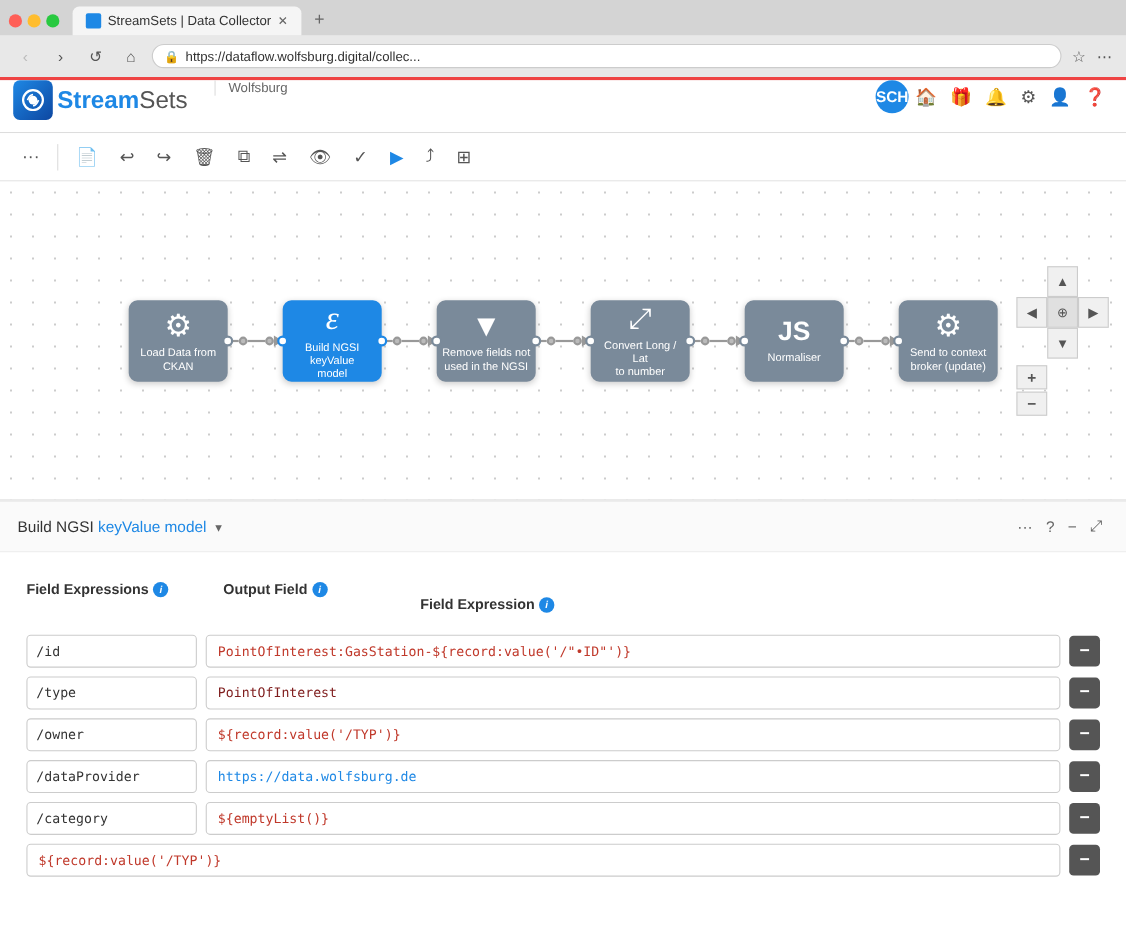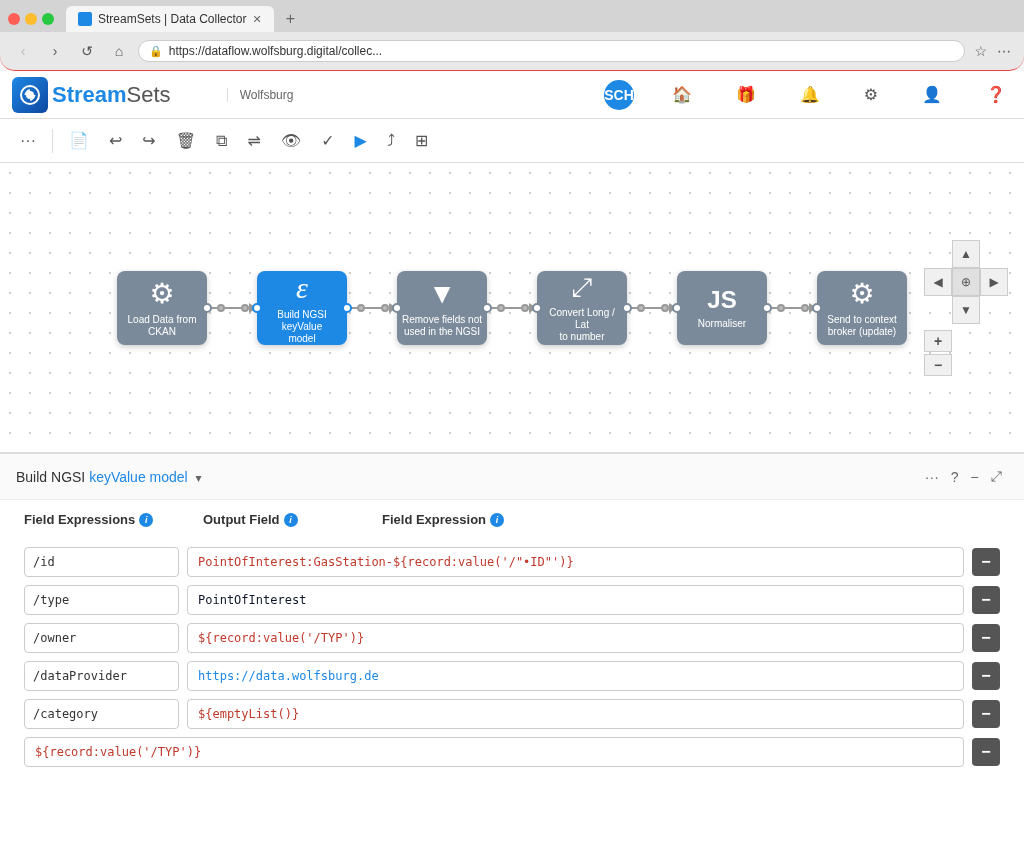--- a/index.html
+++ b/index.html
@@ -1,39 +1,39 @@
 <!DOCTYPE html>
 <html><head>
   <meta charset="utf-8">
   <style>
     * { box-sizing: border-box; margin: 0; padding: 0; }
     body { font-family: -apple-system, BlinkMacSystemFont, 'Segoe UI', sans-serif; font-size: 13px; background: #f5f5f5; overflow: hidden; }
 
     
-    .browser-chrome { background: #e8e8e8; border-bottom: 1px solid #ef4444; border-radius: 15px; }
+    .browser-chrome { background: #e8e8e8; border-bottom: 3px solid #ef4444; }
     .browser-tabs { display: flex; align-items: center; padding: 6px 8px 0; background: #d4d4d4; gap: 4px; }
     .browser-tab { display: flex; align-items: center; gap: 6px; padding: 6px 12px; background: #f5f5f5; border-radius: 6px 6px 0 0; font-size: 12px; color: #333; min-width: 180px; }
     .browser-tab .tab-favicon { width: 14px; height: 14px; background: #1e88e5; border-radius: 2px; }
     .browser-tab .tab-close { margin-left: auto; color: #666; cursor: pointer; font-size: 11px; }
     .browser-new-tab { background: transparent; border: none; font-size: 16px; color: #666; cursor: pointer; padding: 4px 8px; }
     .browser-controls { display: flex; align-items: center; gap: 6px; padding: 6px 10px; }
     .browser-nav-btn { background: none; border: none; cursor: pointer; font-size: 14px; color: #555; padding: 4px; border-radius: 50%; width: 26px; height: 26px; display: flex; align-items: center; justify-content: center; }
     .browser-nav-btn.disabled { color: #bbb; cursor: default; }
     .address-bar { flex: 1; display: flex; align-items: center; background: white; border: 1px solid #ccc; border-radius: 20px; padding: 3px 10px; gap: 6px; font-size: 12px; color: #333; }
     .address-bar .lock-icon { color: #555; font-size: 11px; }
     .browser-actions { display: flex; gap: 4px; align-items: center; }
     .browser-action-btn { background: none; border: none; cursor: pointer; color: #555; font-size: 14px; padding: 3px; }
     .traffic-lights { display: flex; gap: 5px; margin-right: 8px; }
     .traffic-light { width: 12px; height: 12px; border-radius: 50%; }
     .tl-red { background: #ff5f57; }
     .tl-yellow { background: #ffbd2e; }
     .tl-green { background: #28c940; }
 
     
-    .app-header { background: white; border-bottom: 1px solid #ddd; display: flex; align-items: center; padding: 0 12px; height: 48px; gap: 32px; }
+    .app-header { background: white; border-bottom: 1px solid #ddd; display: flex; align-items: flex-start; padding: 0 12px; height: 48px; }
     .logo { display: flex; align-items: center; gap: 4px; margin-right: 16px; }
     .logo-icon { width: 36px; height: 36px; background: linear-gradient(135deg, #1e88e5, #0d47a1); border-radius: 6px; display: flex; align-items: center; justify-content: center; }
     .logo-text { font-size: 22px; font-weight: 300; color: #333; }
     .logo-text span { color: #1e88e5; font-weight: 600; }
     .app-location { font-size: 12px; color: #666; margin-left: 8px; border-left: 1px solid #ddd; padding-left: 12px; }
     .header-spacer { flex: 1; }
     .header-avatar { width: 30px; height: 30px; border-radius: 50%; background: #1e88e5; color: white; display: flex; align-items: center; justify-content: center; font-size: 14px; font-weight: 600; }
     .header-icon-btn { background: none; border: none; cursor: pointer; color: #555; font-size: 16px; padding: 6px; }
 
     
@@ -302,21 +302,21 @@
             <span>Field Expressions</span>
             <span class="info-icon">i</span>
           </span>
         </div>
         <div style="width:155px;">
           <span class="fields-col-title">
             <span>Output Field</span>
             <span class="info-icon">i</span>
           </span>
         </div>
-        <div style="flex:1;">
+        <div style="flex:1;margin-top:28px;">
           <span class="fields-col-title">
             <span>Field Expression</span>
             <span class="info-icon">i</span>
           </span>
         </div>
       </div>
 
       <div class="field-row">
         <div class="field-output output-field-col">
           <input type="text" value="/id" style="">
@@ -324,21 +324,21 @@
         </div>
         <input class="field-expr-input expr-col" type="text" value="PointOfInterest:GasStation-${record:value('/&quot;•ID&quot;')}" style="">
         <button class="field-remove-btn">−</button>
       </div>
 
       <div class="field-row">
         <div class="field-output output-field-col">
           <input type="text" value="/type" style="">
 
         </div>
-        <input class="field-expr-input expr-col" type="text" value="PointOfInterest" style="color: #0f172a;">
+        <input class="field-expr-input expr-col" type="text" value="PointOfInterest" style="color: #7f1d1d;">
         <button class="field-remove-btn">−</button>
       </div>
 
       <div class="field-row">
         <div class="field-output output-field-col">
           <input type="text" value="/owner" style="">
 
         </div>
         <input class="field-expr-input expr-col" type="text" value="${record:value('/TYP')}" style="">
         <button class="field-remove-btn">−</button>

